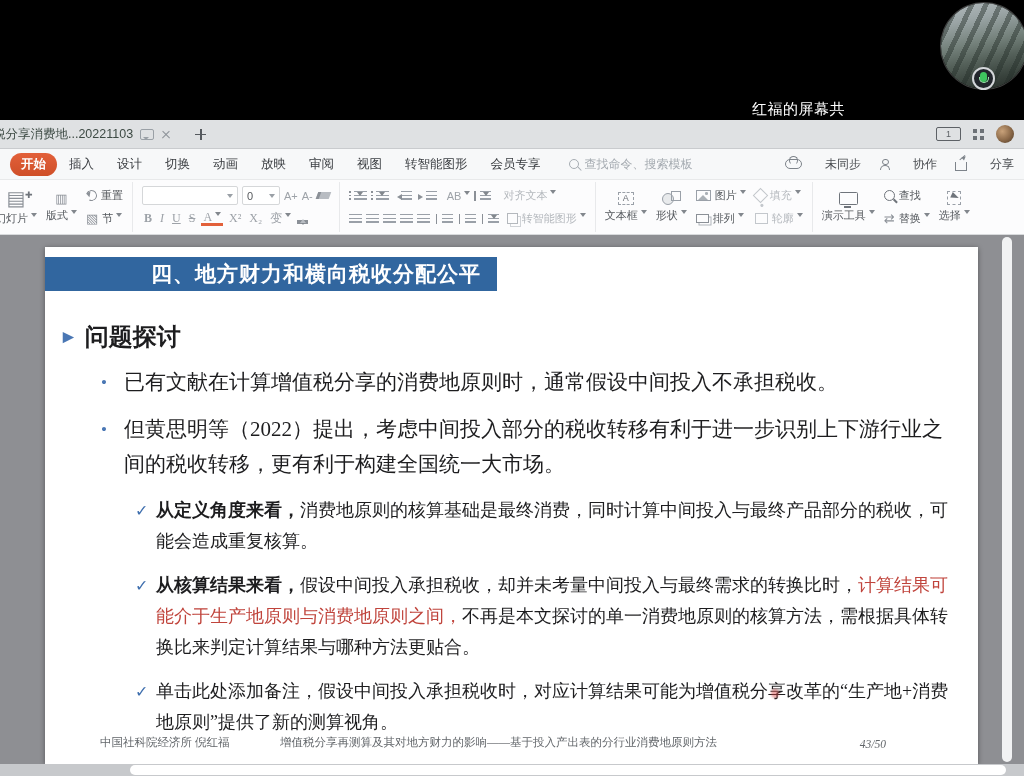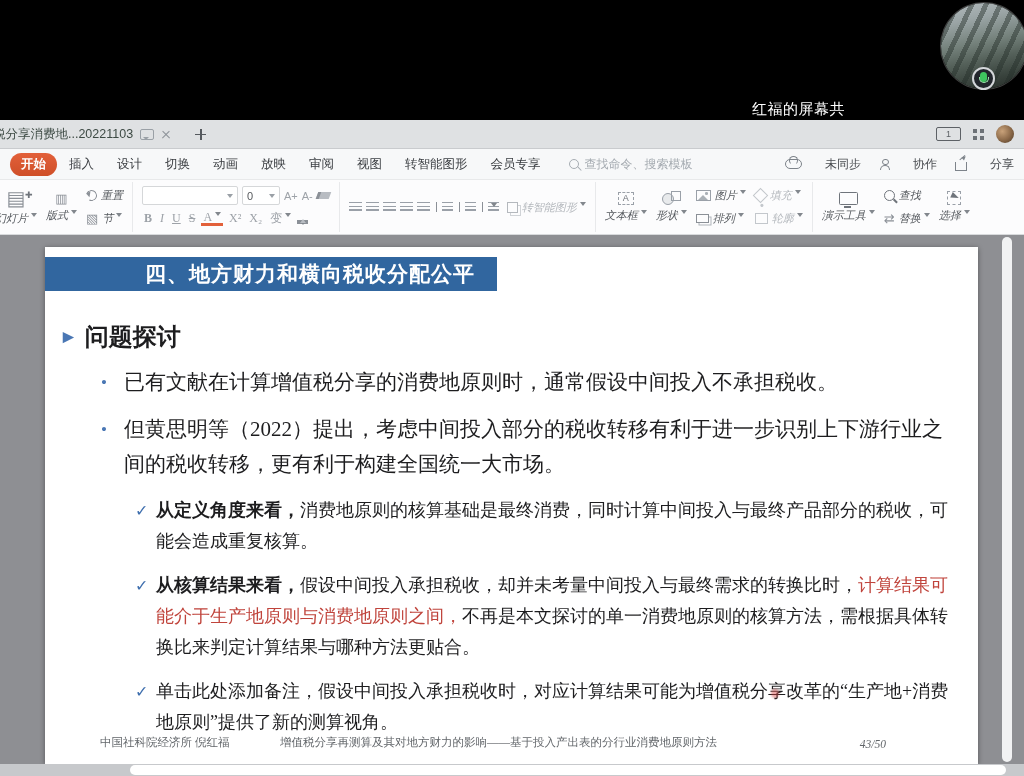--- a/index.html
+++ b/index.html
@@ -60,21 +60,21 @@
   .i-shr{width:10px;height:8px;border:1.3px solid #7d838a;border-top:none;position:relative;display:inline-block;margin-top:4px;}
   .i-shr::before{content:"";position:absolute;right:0px;top:-5px;width:7px;height:1.3px;background:#7d838a;transform:rotate(-40deg);}
   .i-shr::after{content:"";position:absolute;right:-2px;top:-7px;border:2.5px solid transparent;border-left:4px solid #7d838a;transform:rotate(-40deg);}
 
   
   .ribbon{height:50px;background:#fcfcfd;border-bottom:1px solid #d8dadc;display:flex;align-items:stretch;padding:2px 0;flex:0 0 50px;color:#474a4e;overflow:hidden;}
   .rgroup{display:flex;align-items:center;gap:9px;padding:0 9px;border-right:1px solid #e8e9eb;}
   .rcol{display:flex;flex-direction:column;align-items:center;justify-content:center;gap:3px;font-size:11px;}
   .rstack{display:flex;flex-direction:column;justify-content:center;gap:5px;font-size:11px;align-items:flex-start;}
   .rrow{display:flex;align-items:center;gap:4px;height:18px;}
-  .rlabel{white-space:nowrap;color:#54585d;font-style:italic;}
+  .rlabel{white-space:nowrap;color:#54585d;}
   .dd::after{content:"";display:inline-block;margin-left:3px;vertical-align:2px;border:3px solid transparent;border-top:4px solid #82878d;}
   .dis, .dis .rlabel{color:#b4b8bd;}
   .bigicon{font-size:20px;color:#8b9097;line-height:20px;position:relative;}
   .bigicon .plussm{position:absolute;right:-7px;top:-3px;font-size:9px;color:#6f747b;}
   .ri{color:#8b9097;font-size:13px;line-height:13px;}
   .combo{height:19px;border:1px solid #d5d7d9;background:#fff;border-radius:2px;display:flex;align-items:center;justify-content:space-between;padding:0 4px;font-size:11px;color:#55585c;box-sizing:border-box;}
   .combo::after{content:"";border:3px solid transparent;border-top:4px solid #9aa0a6;margin-top:3px;}
   .fbtn{font-size:12px;color:#9da2a8;padding:0 2px;font-family:"Liberation Serif",serif;}
   .fbtn.b{font-weight:bold;} .fbtn.i{font-style:italic;} .fbtn.u{text-decoration:underline;} .fbtn.s{text-decoration:line-through;}
   .fbtn.colA{border-bottom:3px solid #e2603a;line-height:11px;}
@@ -111,21 +111,21 @@
   .i-select{width:12px;height:12px;border:1.2px dashed #9aa0a8;position:relative;display:inline-block;}
   .i-select::after{content:"";position:absolute;left:3px;top:2px;border:3.5px solid transparent;border-left:8px solid #6f747b;transform:rotate(25deg);}
   .i-smart{width:9px;height:9px;border:1.3px solid #b4b8bd;display:inline-block;box-shadow:3px 3px 0 -1px #fcfcfd,3px 3px 0 0 #d0d3d7;}
   .glyphbtn{color:#9da2a8;font-size:11px;}
 
   
   .workspace{flex:1 1 auto;background:#8e8f93;position:relative;overflow:hidden;}
   .vscroll{position:absolute;right:12px;top:2px;bottom:2px;width:10px;background:#f1f2f3;border-radius:5px;}
   .slide{position:absolute;left:45px;top:12px;width:933px;bottom:0;background:#fff;box-shadow:0 1px 5px rgba(0,0,0,.4);}
   .st-left{position:absolute;left:0;top:10px;width:452px;height:34px;background:#31669f;color:#fff;font-weight:bold;font-size:21px;
-    display:flex;align-items:center;justify-content:flex-end;padding-right:22px;box-sizing:border-box;letter-spacing:1px;}
+    display:flex;align-items:center;justify-content:flex-end;padding-right:16px;box-sizing:border-box;letter-spacing:1px;}
   .st-right{position:absolute;left:452px;top:10px;width:412px;height:34px;background:#b0b2b8;color:#3a69a8;font-weight:bold;font-size:18px;
     display:flex;align-items:center;padding-left:8px;box-sizing:border-box;}
   .sbody{position:absolute;left:0;top:44px;right:0;padding:16px 24px 0 14px;font-family:"Liberation Serif",serif;color:#1d1d1f;}
   .sheading{display:flex;align-items:center;font-size:24px;font-weight:bold;margin:14px 0 4px 0;font-family:"Liberation Sans",sans-serif;}
   .sheading .arr{color:#4a77b4;font-size:19px;margin-right:7px;}
   .li{display:flex;margin-top:12px;}
   .li .mark{flex:0 0 auto;}
   .li.dot{margin-left:42px;font-size:21px;line-height:35px;}
   .li.dot .mark{color:#4a77b4;width:23px;font-size:17px;}
   .li.check{margin-left:76px;font-size:18px;line-height:31px;margin-top:13px;}
@@ -248,20 +248,29 @@
             <span class="fbtn">X₂</span>
             <span class="fbtn dd">变</span>
             <span class="i-pen dd"></span>
           </div>
         </div>
       </div>
 
       <div class="rgroup">
         <div class="rstack">
           <div class="rrow">
+            <span class="i-lines i-bul dd"></span>
+            <span class="i-lines i-bul dd"></span>
+            <span class="i-lines sm i-ind out" style="margin-left:8px;"></span>
+            <span class="i-lines sm i-ind in" style="margin-left:10px;"></span>
+            <span class="glyphbtn dd" style="margin-left:6px;">AB</span>
+            <span class="i-lines sm i-lsp dd"></span>
+            <span class="rlabel dd dis" style="margin-left:8px;">对齐文本</span>
+          </div>
+          <div class="rrow">
             <span class="i-lines"></span>
             <span class="i-lines"></span>
             <span class="i-lines"></span>
             <span class="i-lines"></span>
             <span class="i-lines"></span>
             <span class="i-lines sm i-lsp" style="margin-left:8px;"></span>
             <span class="i-lines sm i-lsp" style="margin-left:8px;"></span>
             <span class="i-lines sm i-lsp dd" style="margin-left:8px;"></span>
             <span class="rrow dis" style="margin-left:4px;">
               <span class="i-smart"></span>

